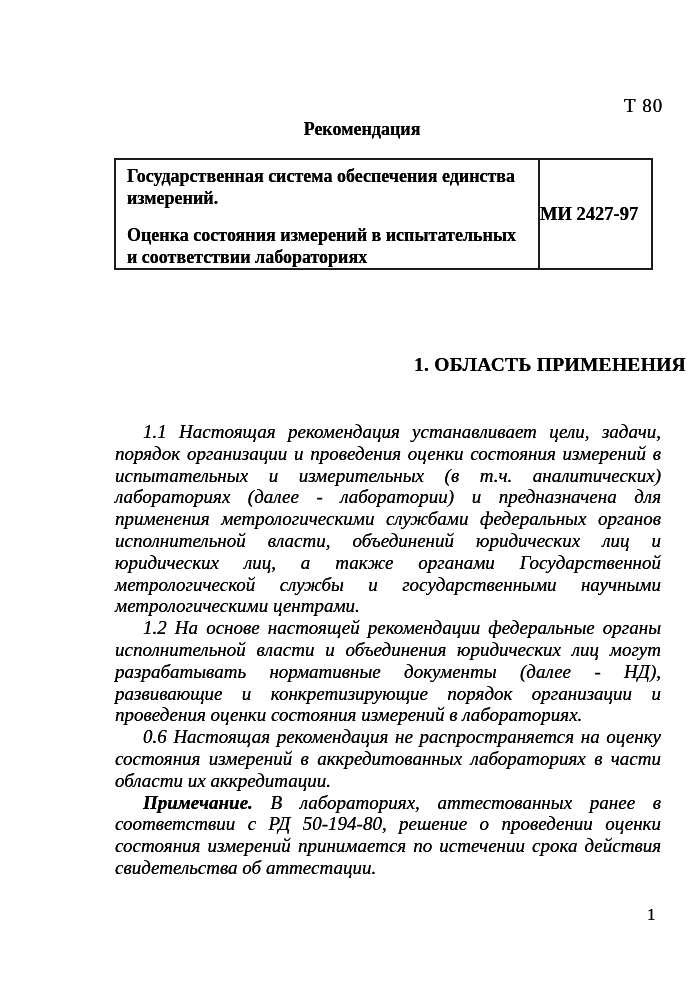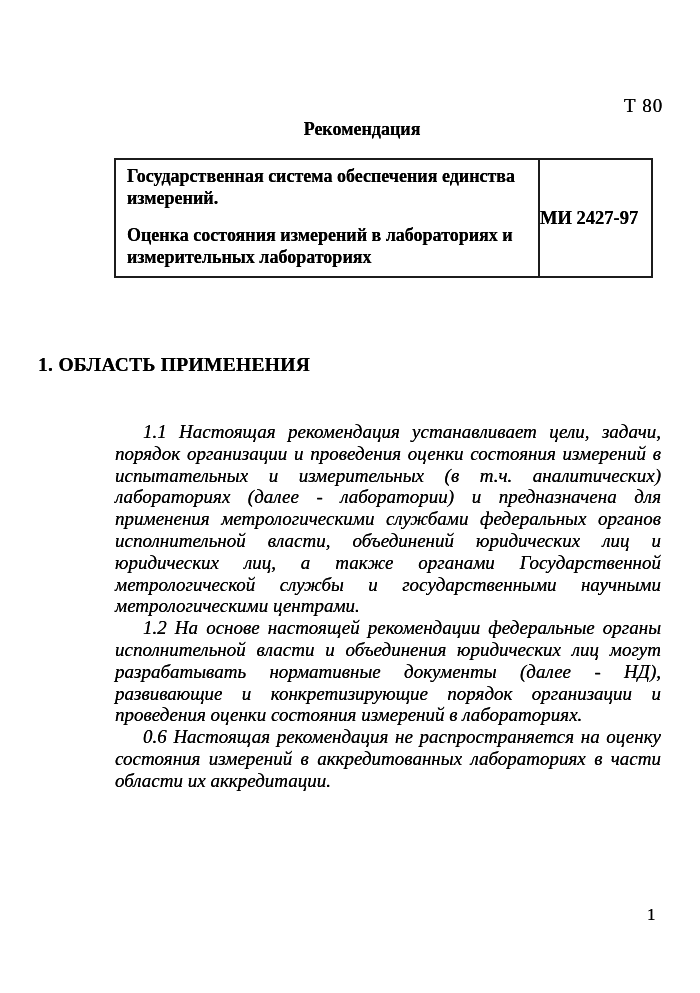--- a/index.html
+++ b/index.html
@@ -43,41 +43,41 @@
     width: 539px;
     height: 109px;
     border-collapse: collapse;
     table-layout: fixed;
   }
   table.header-table td {
     border: 2px solid #1c1c1c;
   }
   td.title-cell {
     width: 403px;
-    padding: 5px 8px 8px 11px;
+    padding: 5px 8px 0 11px;
     font-weight: bold;
     font-size: 18px;
     line-height: 22px;
     vertical-align: top;
   }
   td.title-cell p { margin: 0; }
   td.title-cell p.doc-title { margin-top: 15px; }
   td.number-cell {
     font-weight: bold;
     font-size: 18.5px;
     padding-left: 0;
     vertical-align: middle;
     white-space: nowrap;
   }
   .section-heading {
     position: absolute;
     top: 354px;
     left: 0;
     width: 648px;
-    text-align: left;
+    text-align: right;
     font-weight: bold;
     font-size: 19.5px;
     margin: 0;
     letter-spacing: 0.3px;
   }
   .body-text {
     position: absolute;
     top: 421px;
     left: 77px;
     width: 546px;
@@ -105,30 +105,31 @@
 
   <div class="doc-code">Т 80</div>
 
   <div class="doc-type">Рекомендация</div>
 
   <table class="header-table">
     <tbody>
       <tr>
         <td class="title-cell">
           <p class="system-title">Государственная система обеспечения единства измерений.</p>
-          <p class="doc-title">Оценка состояния измерений в лабораториях и измерительных лабораториях</p>
+          <p class="doc-title">Оценка состояния измерений в испытательных и соответствии лабораториях</p>
         </td>
         <td class="number-cell">МИ 2427-97</td>
       </tr>
     </tbody>
   </table>
 
   <h1 class="section-heading">1. ОБЛАСТЬ ПРИМЕНЕНИЯ</h1>
 
   <div class="body-text">
     <p>1.1 Настоящая рекомендация устанавливает цели, задачи, порядок организации и проведения оценки состояния измерений в испытательных и измерительных (в т.ч. аналитических) лабораториях (далее - лаборатории) и предназначена для применения метрологическими службами федеральных органов исполнительной власти, объединений юридических лиц и юридических лиц, а также органами Государственной метрологической службы и государственными научными метрологическими центрами.</p>
     <p>1.2 На основе настоящей рекомендации федеральные органы исполнительной власти и объединения юридических лиц могут разрабатывать нормативные документы (далее - НД), развивающие и конкретизирующие порядок организации и проведения оценки состояния измерений в лабораториях.</p>
     <p>0.6 Настоящая рекомендация не распространяется на оценку состояния измерений в аккредитованных лабораториях в части области их аккредитации.</p>
+    <p><span class="note-label">Примечание.</span><span> В лабораториях, аттестованных ранее в соответствии с РД 50-194-80, решение о проведении оценки состояния измерений принимается по истечении срока действия свидетельства об аттестации.</span></p>
   </div>
 
   <div class="page-number">1</div>
 
 </div>
 
 </body></html>

